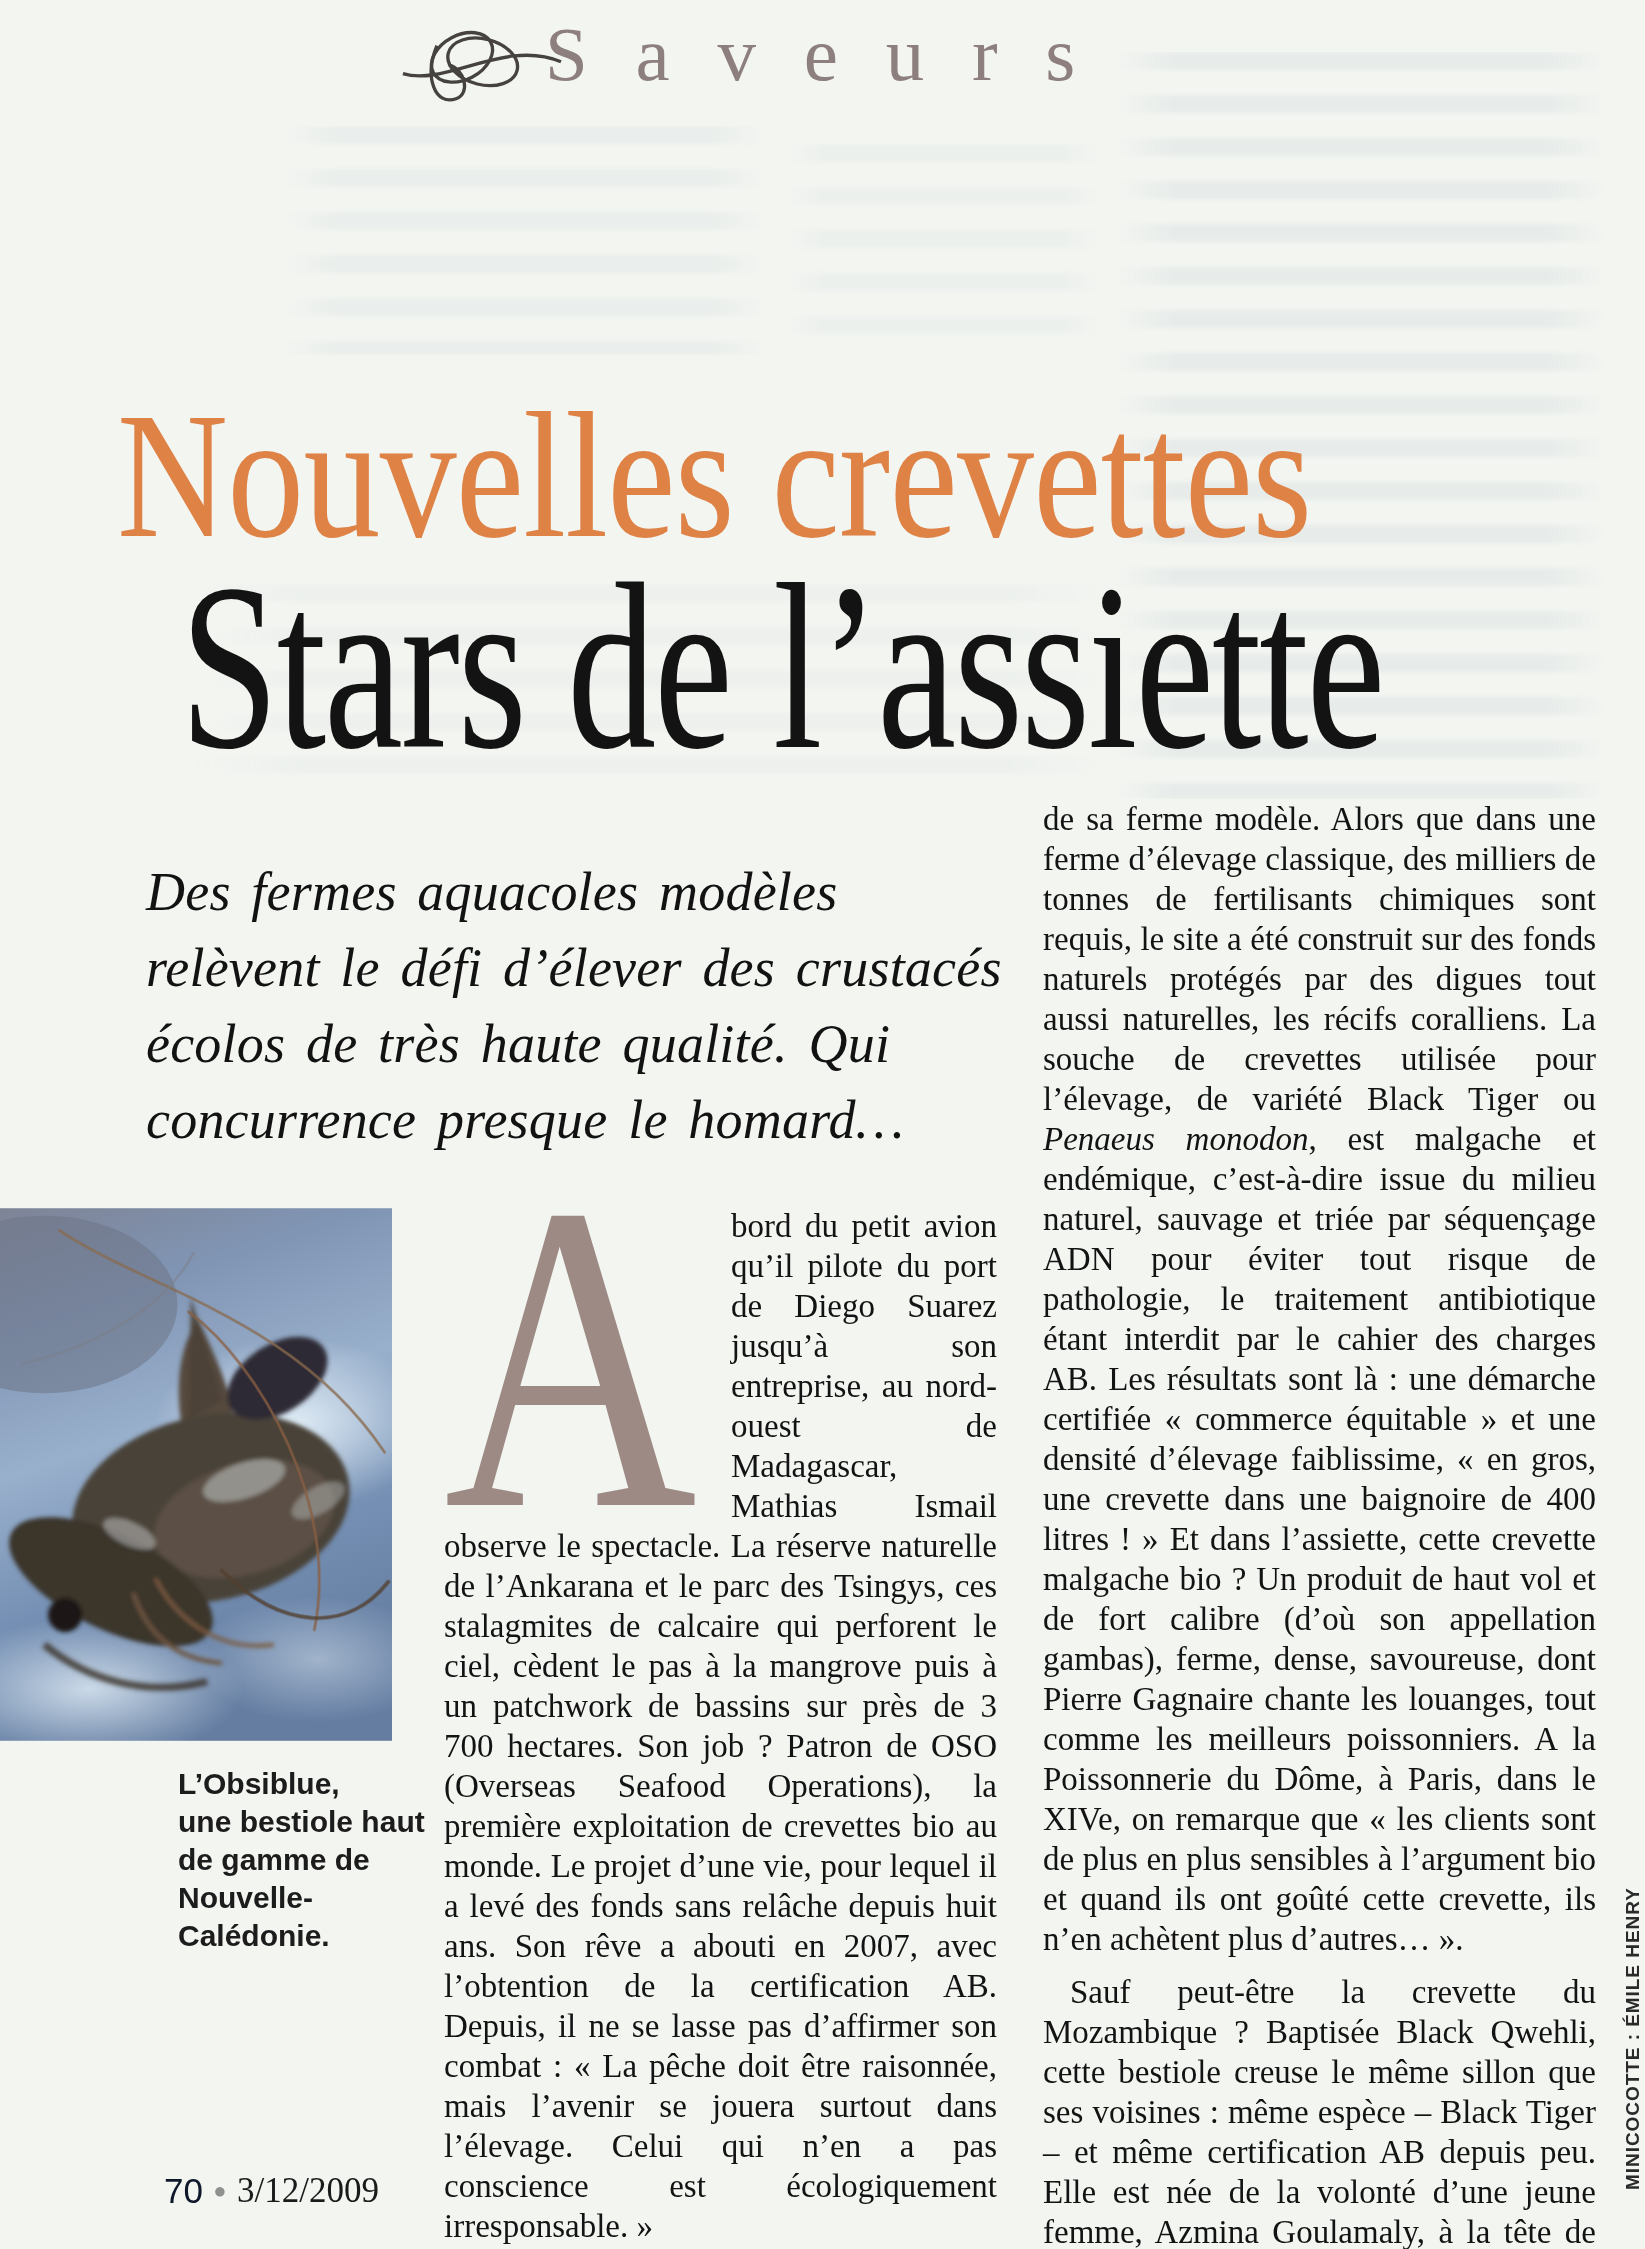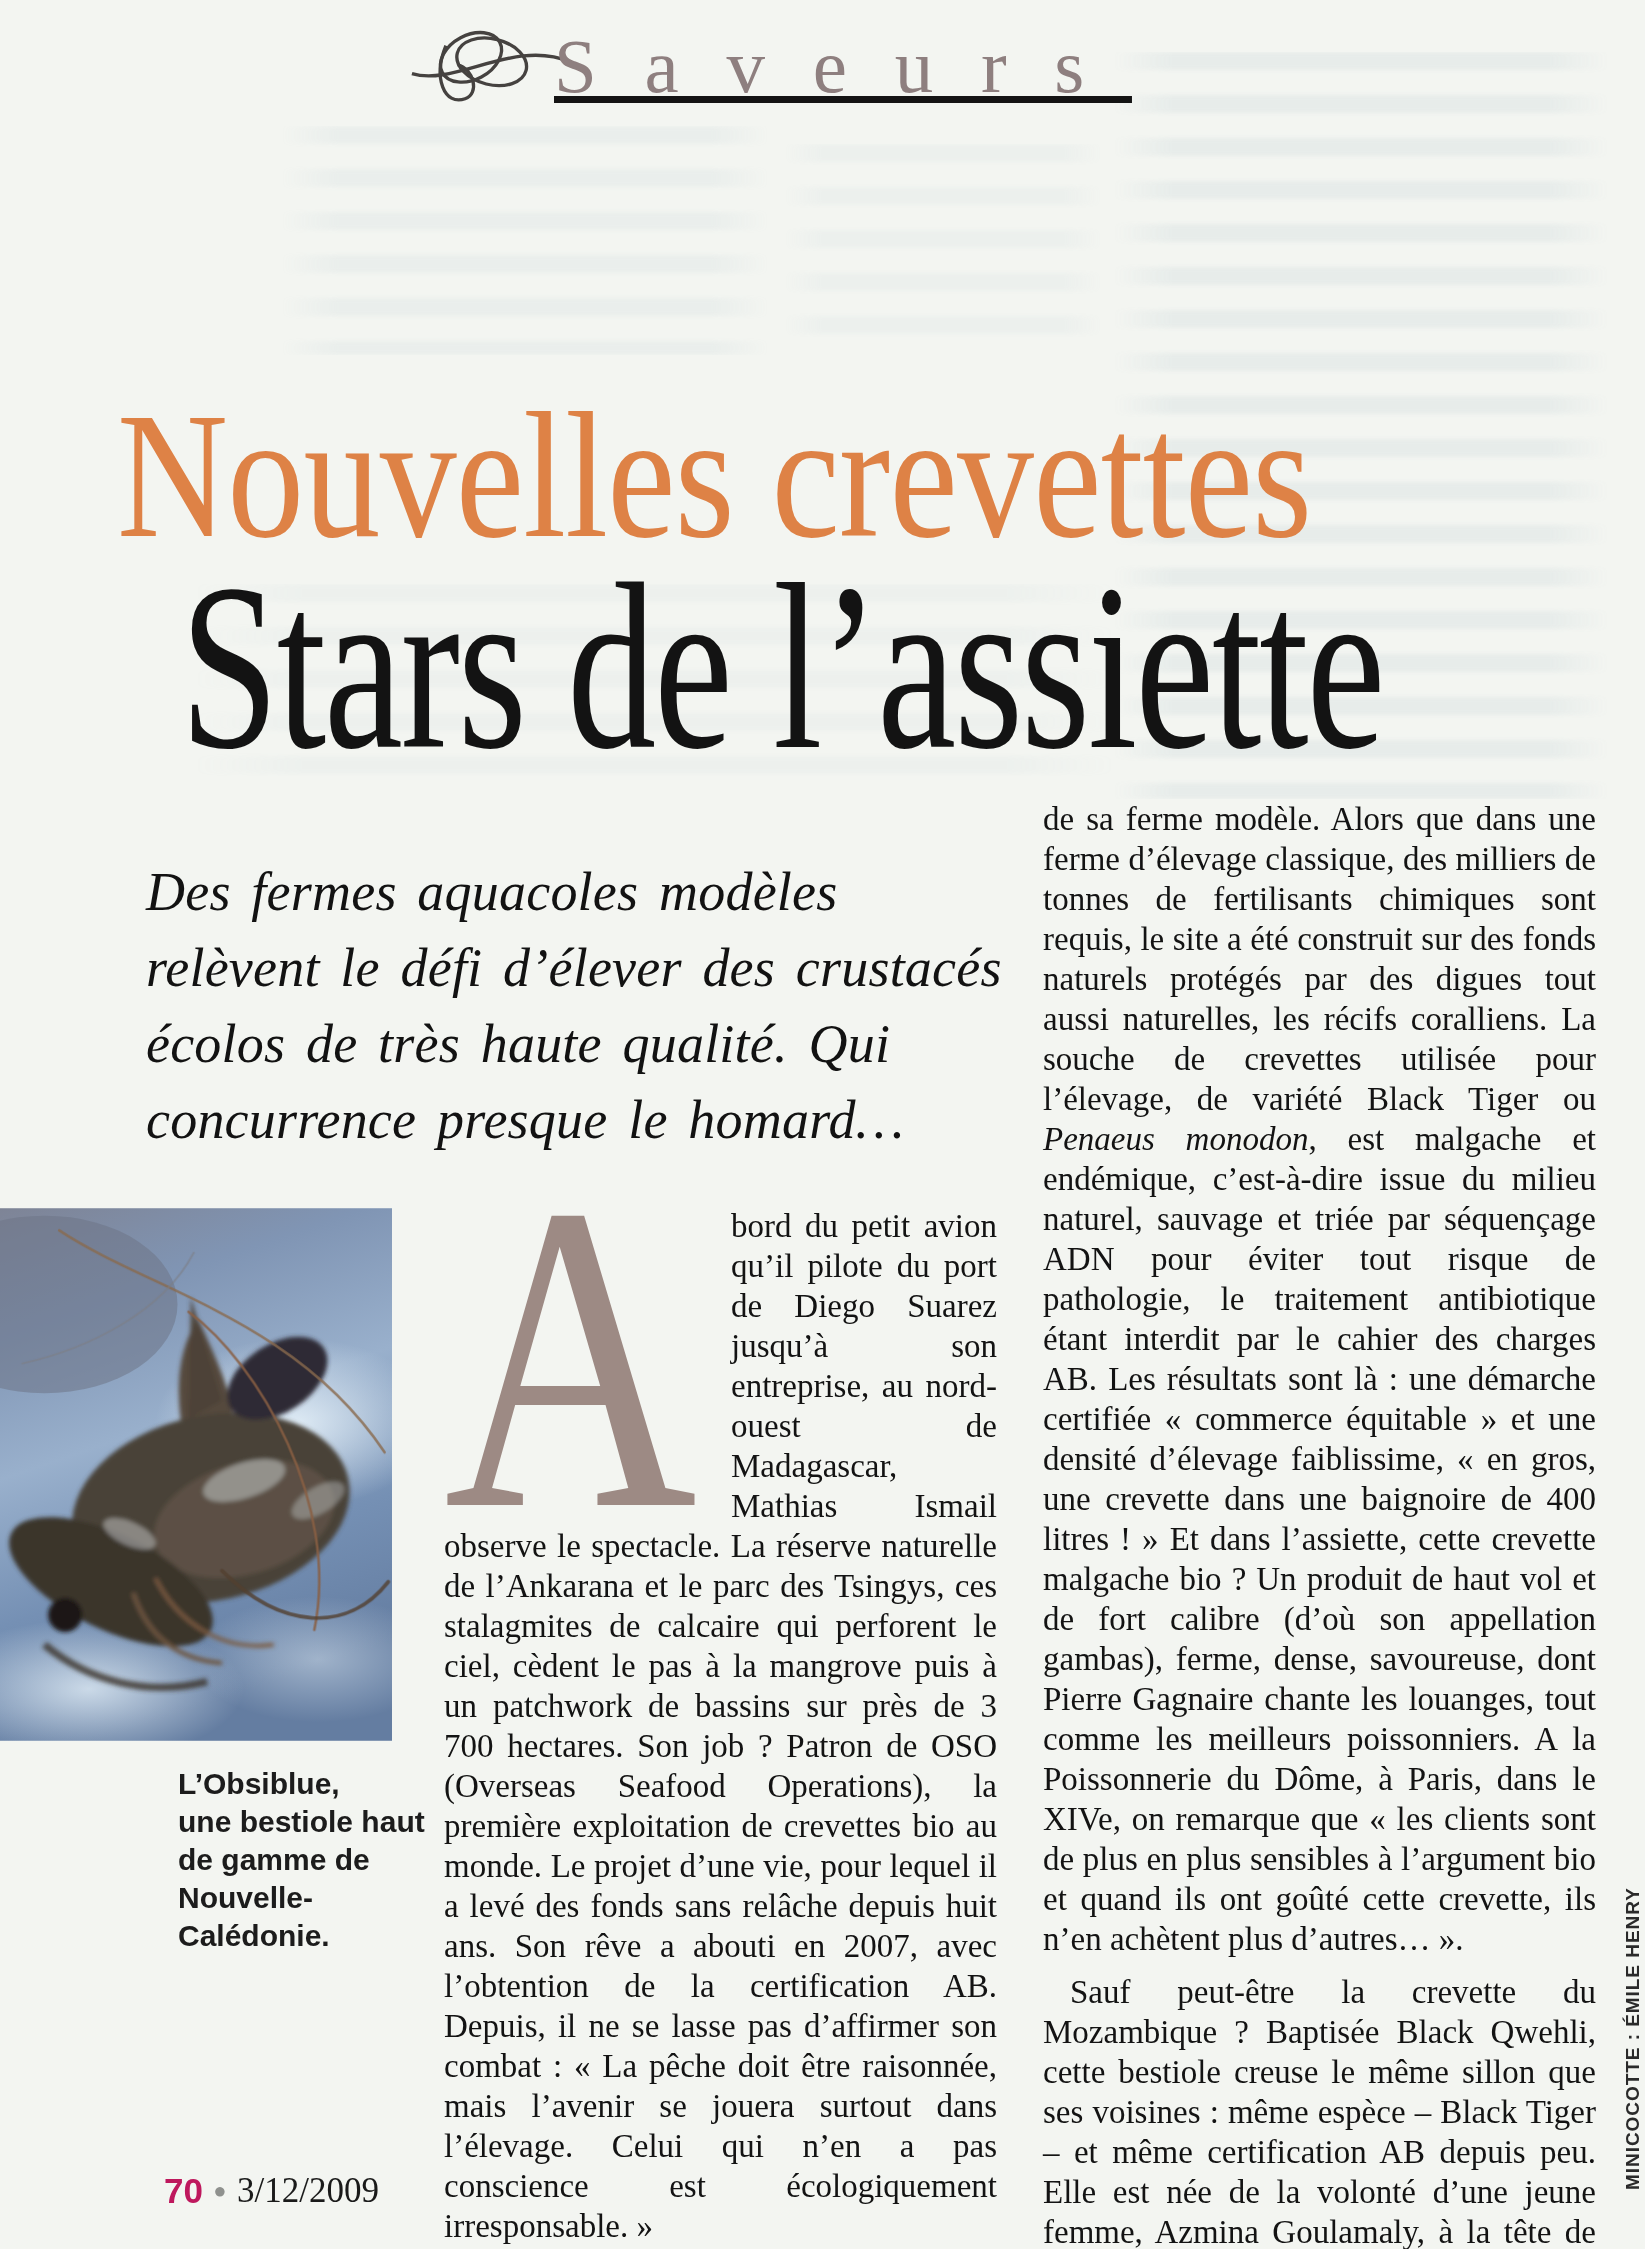--- a/index.html
+++ b/index.html
@@ -14,22 +14,22 @@
     background:repeating-linear-gradient(180deg,
       rgba(150,178,190,0.18) 0px, rgba(150,178,190,0.18) 18px,
       rgba(0,0,0,0) 18px, rgba(0,0,0,0) 43px);
     filter:blur(2.2px);
     -webkit-mask-image:linear-gradient(90deg,transparent,black 12%,black 88%,transparent);
     mask-image:linear-gradient(90deg,transparent,black 12%,black 88%,transparent);
   }
   .ghost.soft{opacity:.55}
   
   .saveurs{
-    position:absolute;top:16.3px;left:403px;z-index:2;
-    display:flex;align-items:center;text-decoration:underline;
+    position:absolute;top:16.3px;left:394px;z-index:2;
+    display:flex;
   }
   .saveurs .word{
     font-family:"Liberation Serif",serif;
     font-size:77px;letter-spacing:.62em;color:#8e7f7f;line-height:1;
     margin-left:-19px;
   }
   
   .kicker{
     position:absolute;left:117px;top:385px;z-index:2;
     font-size:181px;line-height:1.0;color:#de8246;white-space:nowrap;
@@ -74,22 +74,22 @@
     position:absolute;left:164px;top:1765px;width:266px;z-index:2;
     font-family:"Liberation Sans",sans-serif;font-weight:bold;
     font-size:30px;line-height:38px;color:#1c1c1c;white-space:pre-line;margin-left:14px;
   }
   
   .footer{
     position:absolute;left:164px;top:2171px;z-index:2;
     display:flex;align-items:center;
   }
   .footer .pagenum{
-    font-family:"Liberation Sans",sans-serif;font-weight:bold;
-    font-size:35px;color:#be185d;
+    font-family:"Liberation Sans",sans-serif;font-weight:normal;
+    font-size:35px;color:#0f172a;
   }
   .footer .sep{
     font-size:22px;color:#8f918e;margin:0 10.4px;line-height:1;
   }
   .footer .date{
     font-family:Liberation Serif, serif;font-size:35px;color:#1a1a1a;
   }
   
   .credit{
     position:absolute;right:1.5px;top:1872px;height:318px;z-index:2;

